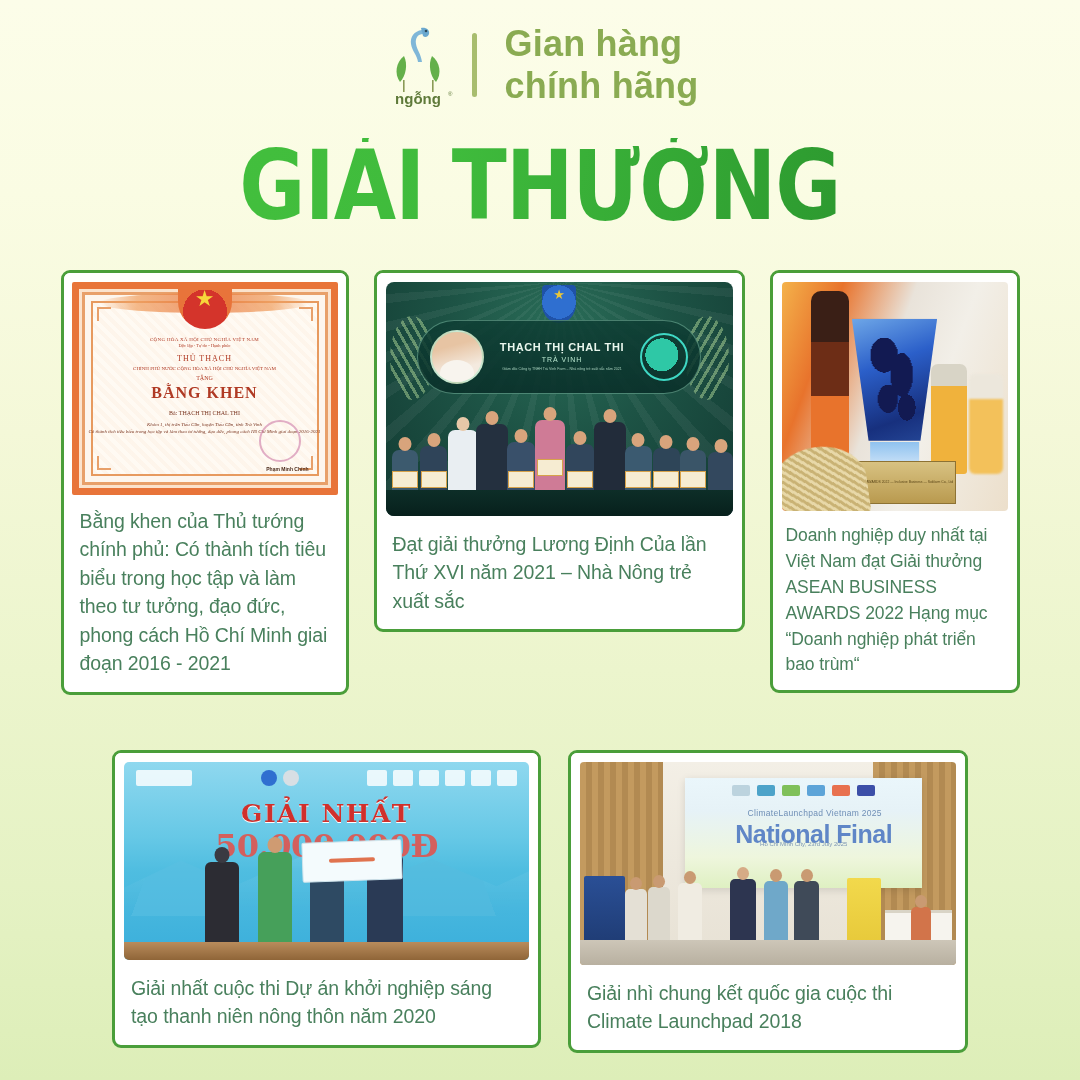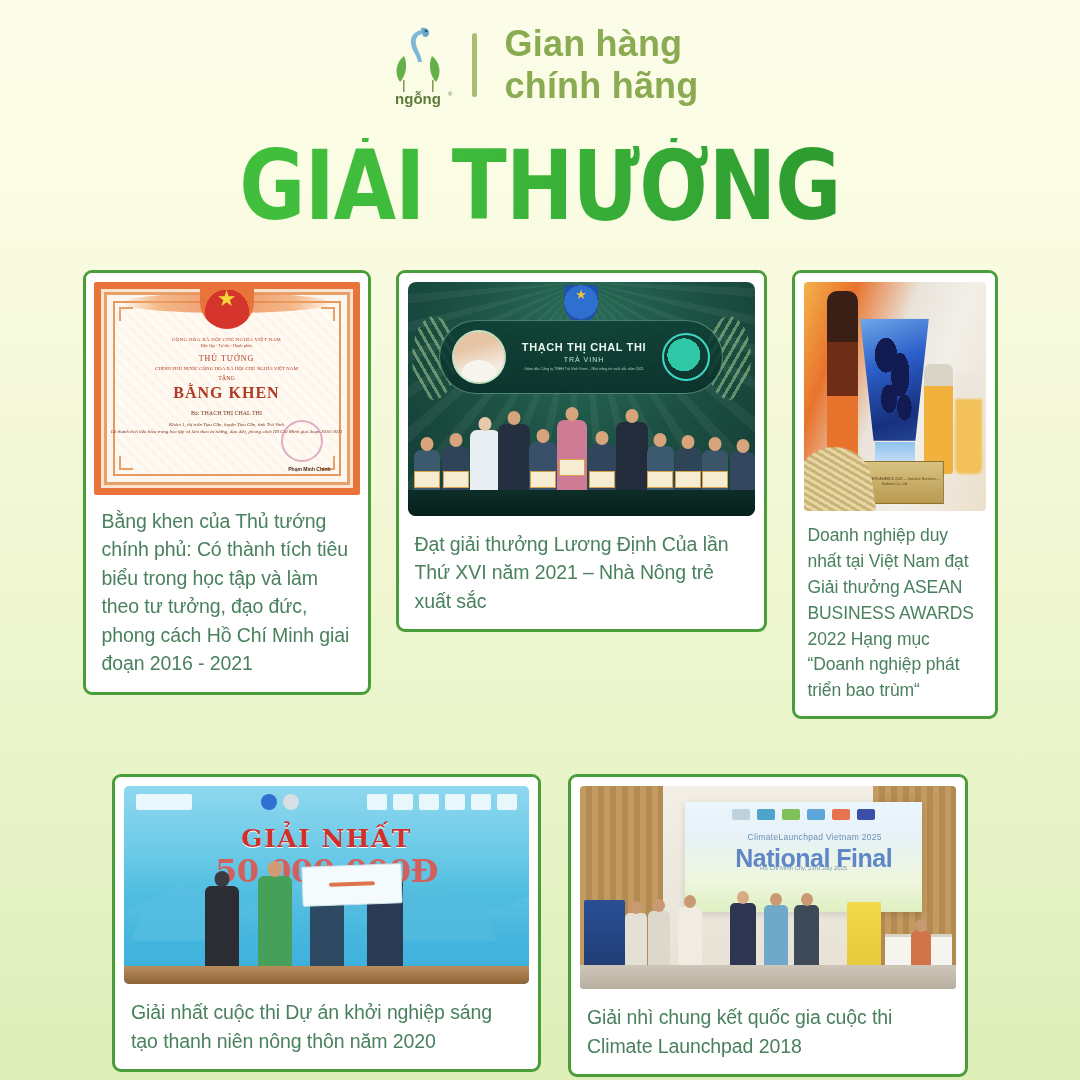--- a/index.html
+++ b/index.html
@@ -118,21 +118,21 @@
   }
 
   
   .card-1 { width: 288px; }
   .card-1 .card-media { height: 222px; padding: 9px 8px 0 8px; }
   .card-1 .card-caption { padding-top: 12px; }
 
   .card-2 { width: 371px; }
   .card-2 .card-media { height: 243px; padding: 9px 9px 0 9px; }
 
-  .card-3 { width: 206px; }
+  .card-3 { width: 250px; }
   .card-3 .card-media { height: 238px; padding: 9px 9px 0 9px; }
   .card-3 .card-caption { font-size: 17.5px; line-height: 1.48; padding: 12px 12px 12px 13px; }
 
   .card-4 { width: 429px; }
   .card-4 .card-media { height: 207px; padding: 9px 9px 0 9px; }
 
   .card-5 { width: 400px; }
   .card-5 .card-media { height: 212px; padding: 9px 9px 0 9px; }
 
   
@@ -539,21 +539,21 @@
 
   <div class="card card-1">
     <div class="card-media">
       <div class="cert">
         <div class="cert-inner"></div>
         <div class="cert-swoosh"></div>
         <div class="cert-emblem"></div>
         <div class="cert-lines">
           <div class="l1">CỘNG HÒA XÃ HỘI CHỦ NGHĨA VIỆT NAM</div>
           <div class="l2">Độc lập - Tự do - Hạnh phúc</div>
-          <div class="l3">THỦ TƯỚNG</div>
+          <div class="l3">THỦ THẠCH</div>
           <div class="l4">CHÍNH PHỦ NƯỚC CỘNG HÒA XÃ HỘI CHỦ NGHĨA VIỆT NAM</div>
           <div class="l5">TẶNG</div>
           <div class="l6">BẰNG KHEN</div>
           <div class="l7">Bà: THẠCH THỊ CHAL THI</div>
           <div class="l8">Khóm 1, thị trấn Tiểu Cần, huyện Tiểu Cần, tỉnh Trà Vinh</div>
           <div class="l9">Có thành tích tiêu biểu trong học tập và làm theo tư tưởng, đạo đức, phong cách Hồ Chí Minh giai đoạn 2016-2021</div>
         </div>
         <div class="cert-seal"></div>
         <div class="cert-sign">Phạm Minh Chính</div>
         <div class="cert-corner" style="top:18px;left:18px;border-right:0;border-bottom:0;"></div>

